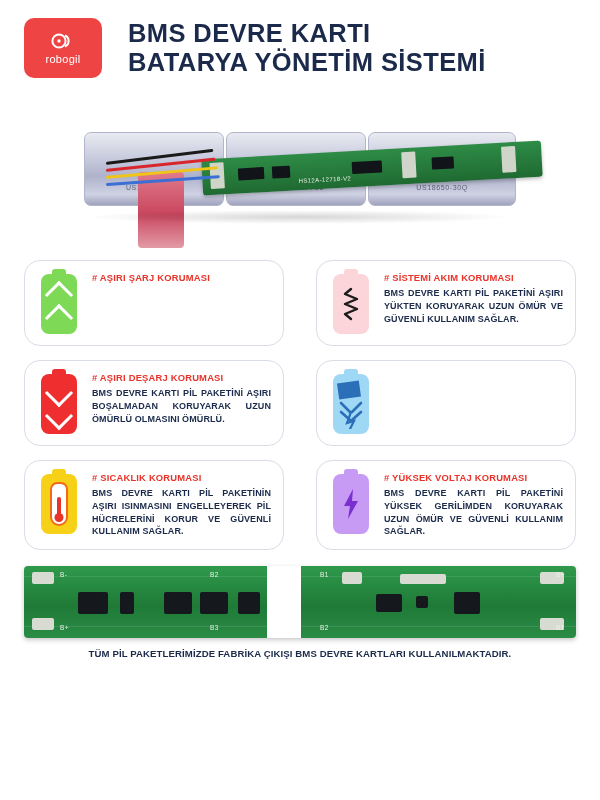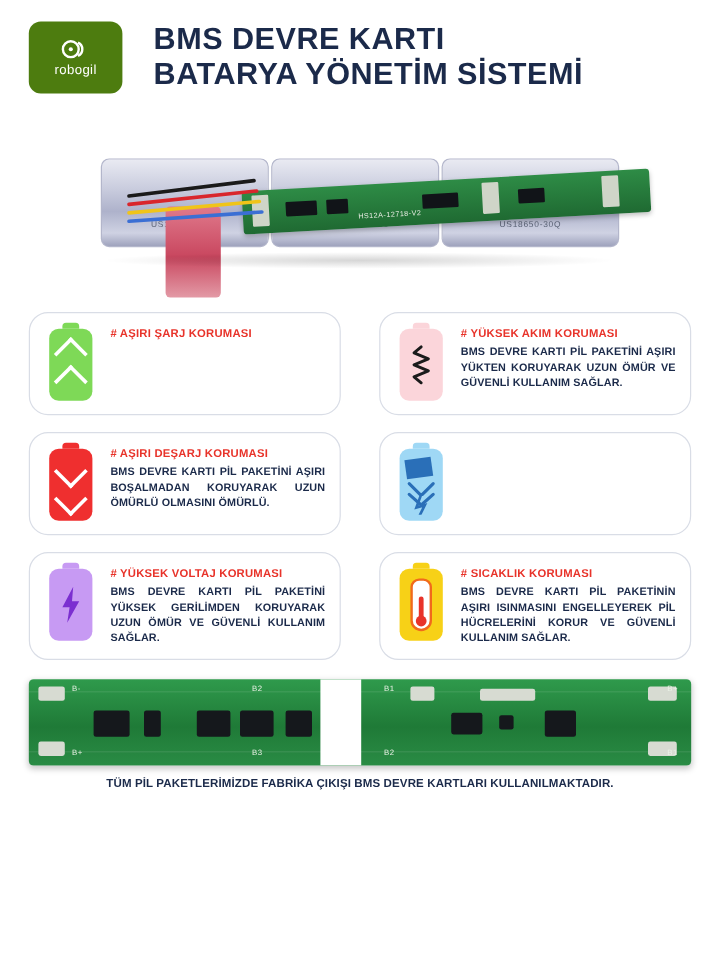--- a/index.html
+++ b/index.html
@@ -23,21 +23,21 @@
 
   
   .header {
     display: flex;
     align-items: center;
     padding: 18px 24px 4px 24px;
   }
   .logo {
     width: 78px;
     height: 60px;
-    background: #4d7c0f;
+    background: #ef4444;
     border-radius: 10px;
     display: flex;
     flex-direction: column;
     align-items: center;
     justify-content: center;
     flex: none;
   }
   .logo-mark {
     width: 26px;
     height: 18px;
@@ -393,21 +393,21 @@
 
     <div class="card">
       <div class="icon-box">
         <div class="bat pink">
           <svg class="zig" viewBox="0 0 18 34" aria-hidden="true">
             <polyline points="9,2 3,7 15,12 3,17 15,22 3,27 9,32" fill="none" stroke="#1b1b1b" stroke-width="2.4" stroke-linecap="round" stroke-linejoin="round"></polyline>
           </svg>
         </div>
       </div>
       <div class="card-body">
-        <div class="card-title">#  YÜKSEK AKIM KORUMASI</div>
+        <div class="card-title">#  SİSTEMİ AKIM KORUMASI</div>
         <div class="card-text">BMS DEVRE KARTI PİL PAKETİNİ AŞIRI YÜKTEN KORUYARAK UZUN ÖMÜR VE GÜVENLİ KULLANIM SAĞLAR.</div>
       </div>
     </div>
 
     <div class="card">
       <div class="icon-box">
         <div class="bat red">
           <div class="chev-stack">
             <div class="chev down"></div>
             <div class="chev down"></div>
@@ -430,43 +430,43 @@
             <path d="M7 33 L16 41" stroke="#2a6fb8" stroke-width="2.6" stroke-linecap="round"></path>
             <path d="M27 33 L18 41" stroke="#2a6fb8" stroke-width="2.6" stroke-linecap="round"></path>
             <path d="M17 33 L13 44 L20 42 L16 50" stroke="#2a6fb8" stroke-width="2.2" fill="none" stroke-linecap="round"></path>
           </svg>
         </div>
       </div>
     </div>
 
     <div class="card">
       <div class="icon-box">
+        <div class="bat yellow">
+          <div class="thermo">
+            <div class="merc"></div>
+          </div>
+        </div>
+      </div>
+      <div class="card-body">
+        <div class="card-title">#  SICAKLIK KORUMASI</div>
+        <div class="card-text">BMS DEVRE KARTI PİL PAKETİNİN AŞIRI ISINMASINI ENGELLEYEREK PİL HÜCRELERİNİ KORUR VE GÜVENLİ KULLANIM SAĞLAR.</div>
+      </div>
+    </div>
+
+    <div class="card">
+      <div class="icon-box">
         <div class="bat purple">
           <svg width="20" height="34" viewBox="0 0 20 34" aria-hidden="true">
             <polygon points="12,2 3,19 9,19 7,32 17,14 11,14" fill="#7b2fd0"></polygon>
           </svg>
         </div>
       </div>
       <div class="card-body">
         <div class="card-title"># YÜKSEK VOLTAJ KORUMASI</div>
         <div class="card-text">BMS DEVRE KARTI PİL PAKETİNİ YÜKSEK GERİLİMDEN KORUYARAK UZUN ÖMÜR VE GÜVENLİ KULLANIM SAĞLAR.</div>
-      </div>
-    </div>
-
-    <div class="card">
-      <div class="icon-box">
-        <div class="bat yellow">
-          <div class="thermo">
-            <div class="merc"></div>
-          </div>
-        </div>
-      </div>
-      <div class="card-body">
-        <div class="card-title">#  SICAKLIK KORUMASI</div>
-        <div class="card-text">BMS DEVRE KARTI PİL PAKETİNİN AŞIRI ISINMASINI ENGELLEYEREK PİL HÜCRELERİNİ KORUR VE GÜVENLİ KULLANIM SAĞLAR.</div>
       </div>
     </div>
   </div>
 
   <div class="board-wrap">
     <div class="board">
       <div class="trace" style="left:0;top:10px;width:552px;height:1px;"></div>
       <div class="trace" style="left:0;top:60px;width:552px;height:1px;"></div>
       <div class="mid-pad"></div>
 

